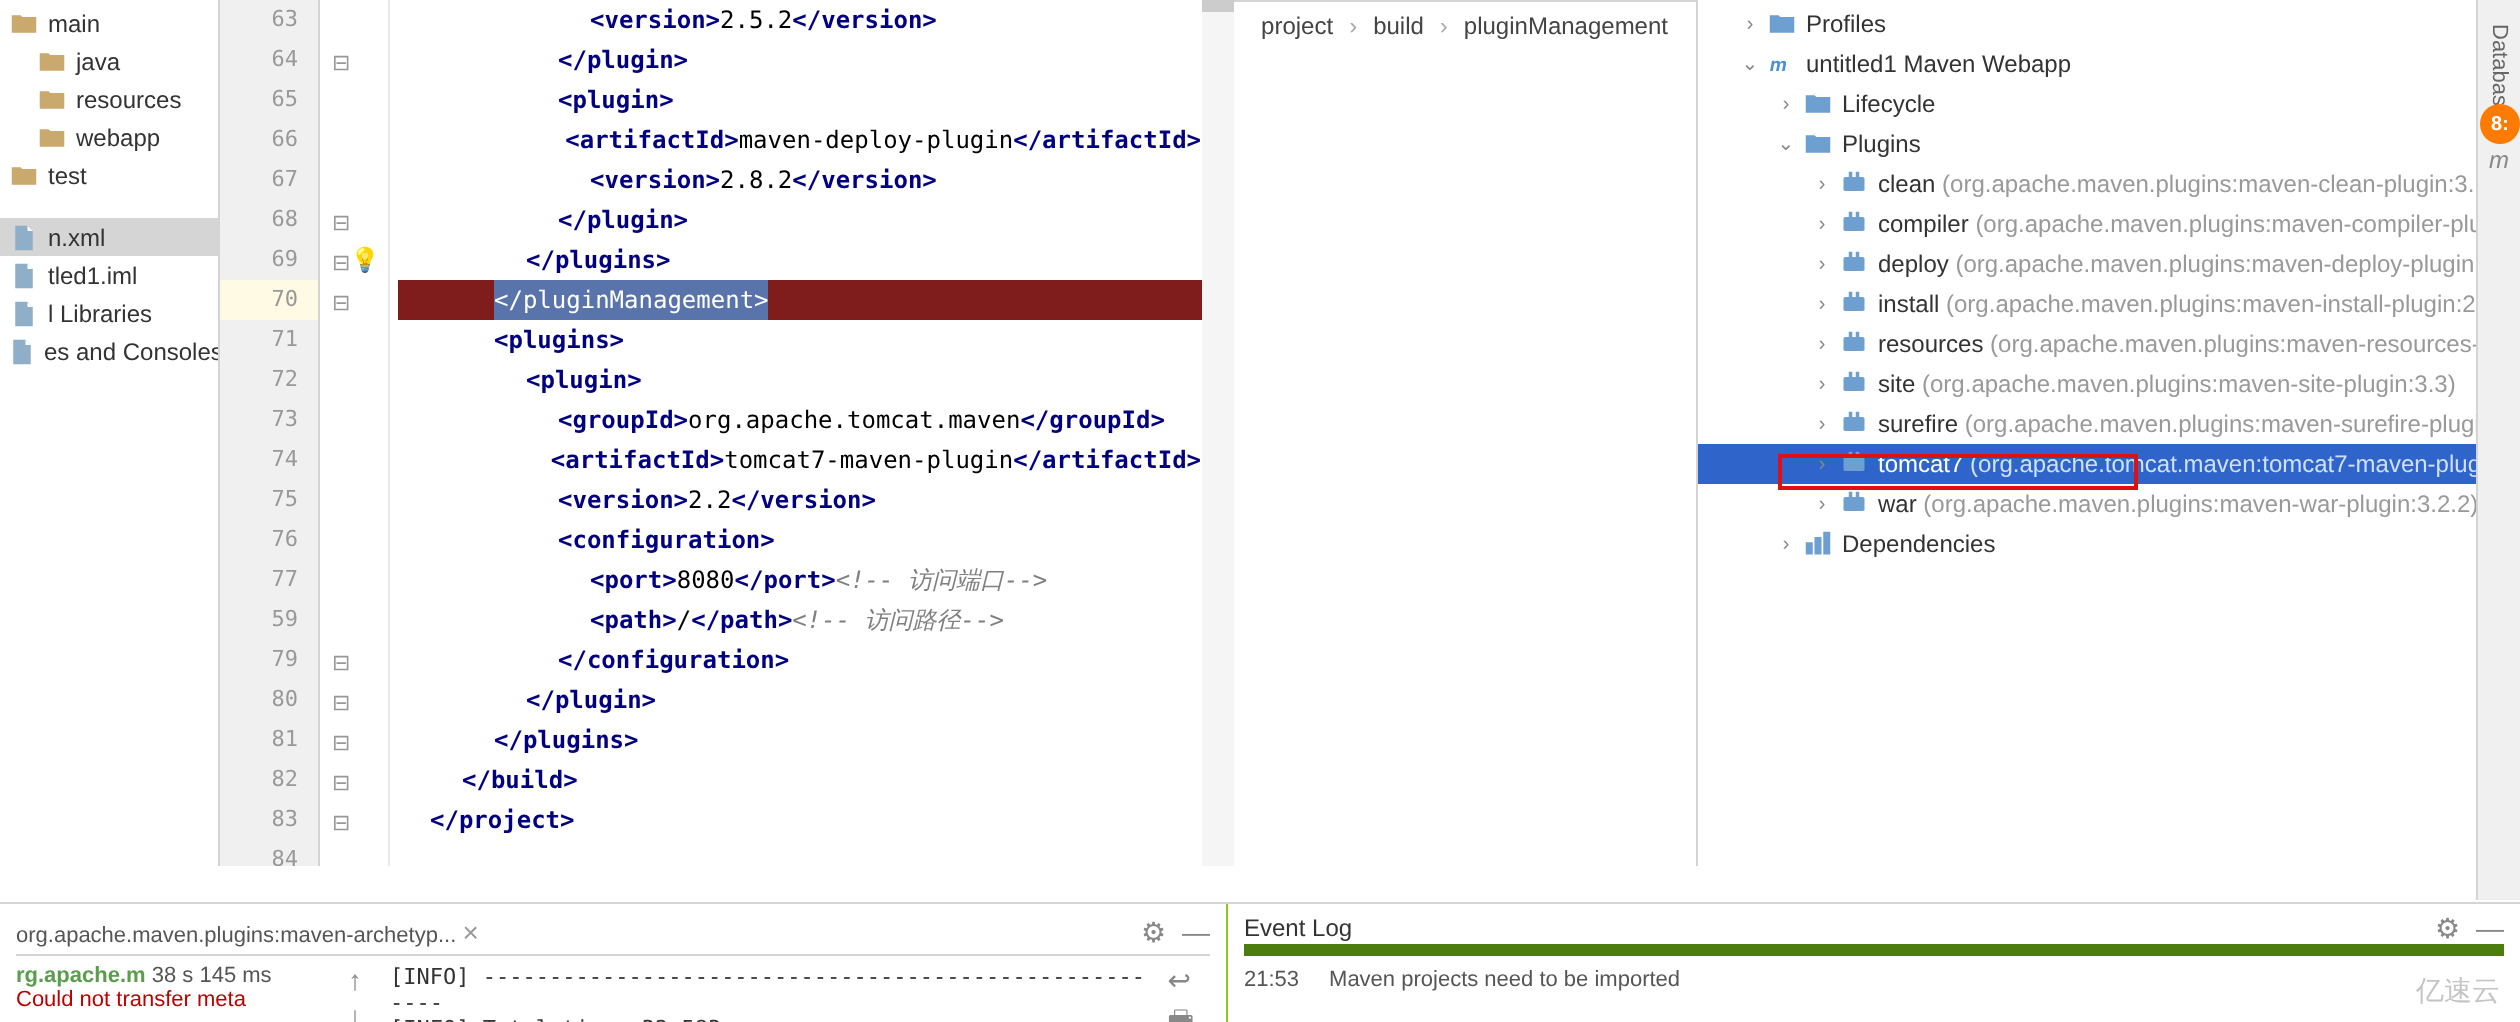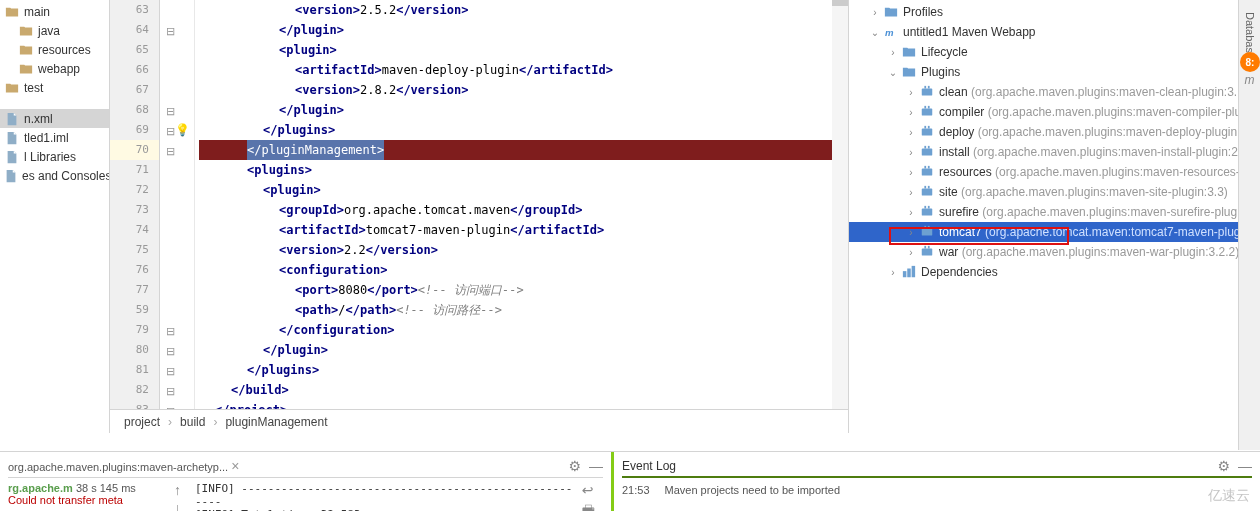--- a/index.html
+++ b/index.html
@@ -4,21 +4,21 @@
 <style>
 *{box-sizing:border-box;margin:0;padding:0}
 body{font-family:"Microsoft YaHei",Arial,sans-serif;font-size:12px;color:#333;background:#fff;overflow:hidden;width:1260px;height:511px;position:relative}
 .main-container{display:flex;height:433px}
 .left-panel{width:110px;border-right:1px solid #d4d4d4;overflow:hidden;background:#fff}
 .project-tree{padding:2px 0}
 .tree-item{display:flex;align-items:center;padding:1px 4px;height:19px;white-space:nowrap;cursor:pointer}
 .tree-item.selected{background:#d5d5d5}
 .tree-icon{width:16px;height:16px;margin-right:4px;display:inline-flex;align-items:center;justify-content:center}
 .tree-label{flex:1}
-.editor-panel{flex:1;display:flex;flex-direction:column;min-width:0}
+.editor-panel{flex:1;display:flex;flex-direction:row;min-width:0}
 .editor-area{display:flex;flex:1;overflow:hidden;background:#fff}
 .gutter{width:50px;background:#f0f0f0;border-right:1px solid #d4d4d4;text-align:right;padding-right:10px;color:#999;font-family:Consolas,monospace;font-size:11px;line-height:20px;user-select:none}
 .fold-gutter{width:35px;background:#fff;border-right:1px solid #e8e8e8;position:relative}
 .fold-mark{position:absolute;left:6px;width:10px;height:10px;color:#999;font-size:11px;cursor:pointer}
 .bulb{position:absolute;left:15px;color:#f0c040;font-size:12px}
 .code-area{flex:1;font-family:Consolas,monospace;font-size:12px;line-height:20px;padding-left:4px;white-space:pre;overflow:hidden}
 .code-line{height:20px;display:flex;align-items:center}
 .code-line.highlighted{background:#7f1d1d}
 .tag{color:#000080;font-weight:bold}
 .text-content{color:#000}
@@ -28,32 +28,32 @@
 .maven-tree{padding:2px 0}
 .maven-item{display:flex;align-items:center;height:20px;cursor:pointer;white-space:nowrap}
 .maven-item.selected{background:#2f65ca;color:#fff}
 .maven-item.selected .gray-text{color:#cfe0ff}
 .arrow{width:16px;text-align:center;color:#888;font-size:10px;cursor:pointer}
 .maven-icon{width:16px;height:16px;margin-right:4px;display:inline-flex;align-items:center;justify-content:center}
 .gray-text{color:#999}
 .breadcrumb{height:24px;border-top:1px solid #d4d4d4;padding:4px 14px;display:flex;align-items:center;gap:8px;color:#444;font-size:12px;background:#fff}
 .breadcrumb-sep{color:#aaa}
 .bottom-panels{display:flex;height:60px;border-top:1px solid #d4d4d4;position:absolute;bottom:0;left:0;right:0;background:#fff}
-.bottom-left{flex:1;border-right:3px solid #84cc16;padding:4px 8px}
+.bottom-left{flex:1;border-right:1px solid #84cc16;padding:4px 8px}
 .tab-header{display:flex;align-items:center;justify-content:space-between;border-bottom:1px solid #d4d4d4;padding-bottom:2px;height:22px}
 .tab-label{color:#555;font-size:11px}
 .close-x{color:#999;cursor:pointer;font-size:14px}
 .tool-icons{display:flex;gap:8px;align-items:center}
 .tool-icon{color:#888;cursor:pointer;font-size:14px}
 .console-content{display:flex;padding-top:4px}
 .console-side{width:160px;font-size:11px;color:#555}
 .console-green{color:#5a9e4d;font-weight:bold}
 .console-output{flex:1;font-family:Consolas,monospace;font-size:11px;color:#333;padding-left:8px}
 .bottom-right{width:646px;padding:4px 8px}
-.event-header{display:flex;justify-content:space-between;align-items:center;height:22px;border-bottom:2px solid #4d7c0f}
+.event-header{display:flex;justify-content:space-between;align-items:center;height:22px;border-bottom:6px solid #4d7c0f}
 .event-row{display:flex;padding-top:6px;gap:15px;font-size:11px;color:#555}
 .side-tabs{position:absolute;right:0;top:0;width:22px;height:450px;background:#f0f0f0;border-left:1px solid #d4d4d4;display:flex;flex-direction:column;align-items:center;padding-top:6px}
 .vtab{writing-mode:vertical-rl;font-size:11px;color:#666;padding:6px 2px;cursor:pointer}
 .maven-badge{position:absolute;right:0;top:52px;width:20px;height:20px;background:#ff7b00;border-radius:50%;display:flex;align-items:center;justify-content:center;color:#fff;font-size:10px;font-weight:bold;z-index:10}
 .watermark{position:absolute;bottom:6px;right:10px;color:#c5c5c5;font-size:14px;z-index:20}
 .red-box{position:absolute;border:2px solid #d11;pointer-events:none}
 .scrollbar-v{position:absolute;right:0;top:0;bottom:0;width:14px;background:#f5f5f5}
 .scrollbar-thumb{position:absolute;right:2px;width:10px;background:#c8c8c8;border-radius:2px}
 </style>
 </head>

